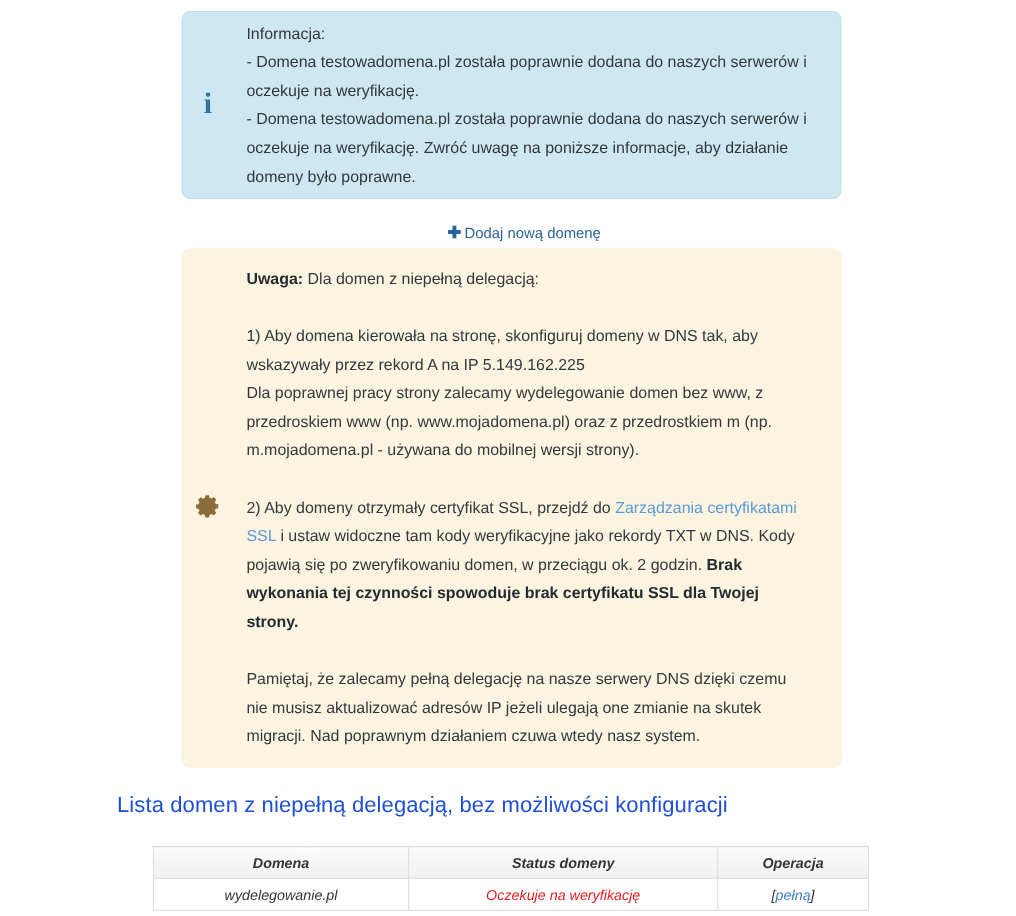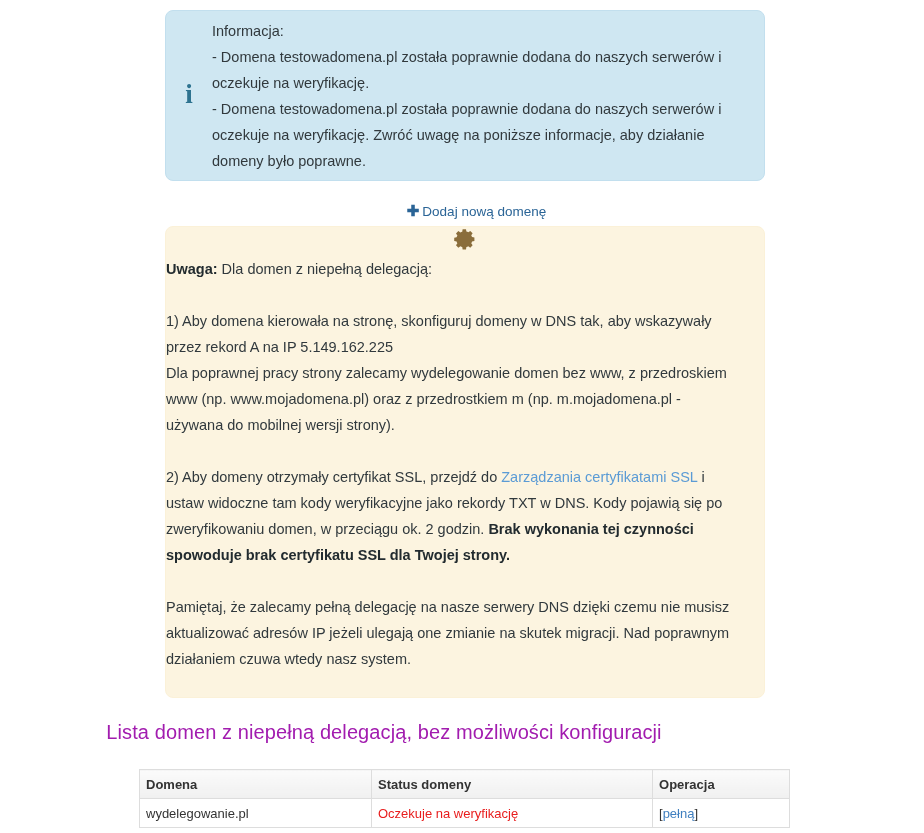--- a/index.html
+++ b/index.html
@@ -36,20 +36,21 @@
     flex: 0 0 auto;
     width: 46px;
     text-align: center;
     line-height: 1;
     user-select: none;
   }
 
   .panel-body {
     flex: 1 1 auto;
     padding-right: 30px;
+    margin-left: 12px;
   }
 
   
   .panel-info {
     left: 165px;
     top: 10px;
     width: 600px;
     height: 171px;
     background: #cfe7f2;
     border: 1px solid #c2dfee;
@@ -90,21 +91,20 @@
   }
 
   
   .panel-warning {
     left: 165px;
     top: 226px;
     width: 600px;
     height: 472px;
     background: #fcf4e0;
     border: 1px solid #fbf1d8;
-    flex-direction: column;
   }
   .panel-warning .panel-icon {
     color: #8a6d3b;
     font-size: 26px;
     line-height: 1;
   }
   .panel-warning .panel-body {
     font-size: 14.5px;
     line-height: 26px;
     color: #31393d;
@@ -124,41 +124,42 @@
 
   
   .section-heading {
     position: absolute;
     left: 0;
     top: 721px;
     width: 768px;
     text-align: center;
     font-size: 20px;
     font-weight: normal;
-    color: #a21caf;
+    color: #1d4ed8;
     margin: 0;
     letter-spacing: .1px;
   }
 
   
   .domains-table {
     position: absolute;
     left: 139px;
     top: 769px;
     width: 651px;
     border-collapse: collapse;
     font-size: 13px;
     background: #ffffff;
   }
   .domains-table th,
   .domains-table td {
     border: 1px solid #dddddd;
-    text-align: left;
+    text-align: center;
     height: 24px;
     padding: 2px 6px;
+    font-style: italic;
   }
   .domains-table thead th {
     background: linear-gradient(to bottom, #fbfbfb 0%, #f0f0f0 100%);
     font-weight: bold;
     color: #333333;
   }
   .domains-table tbody td {
     background: #ffffff;
     color: #333333;
   }

